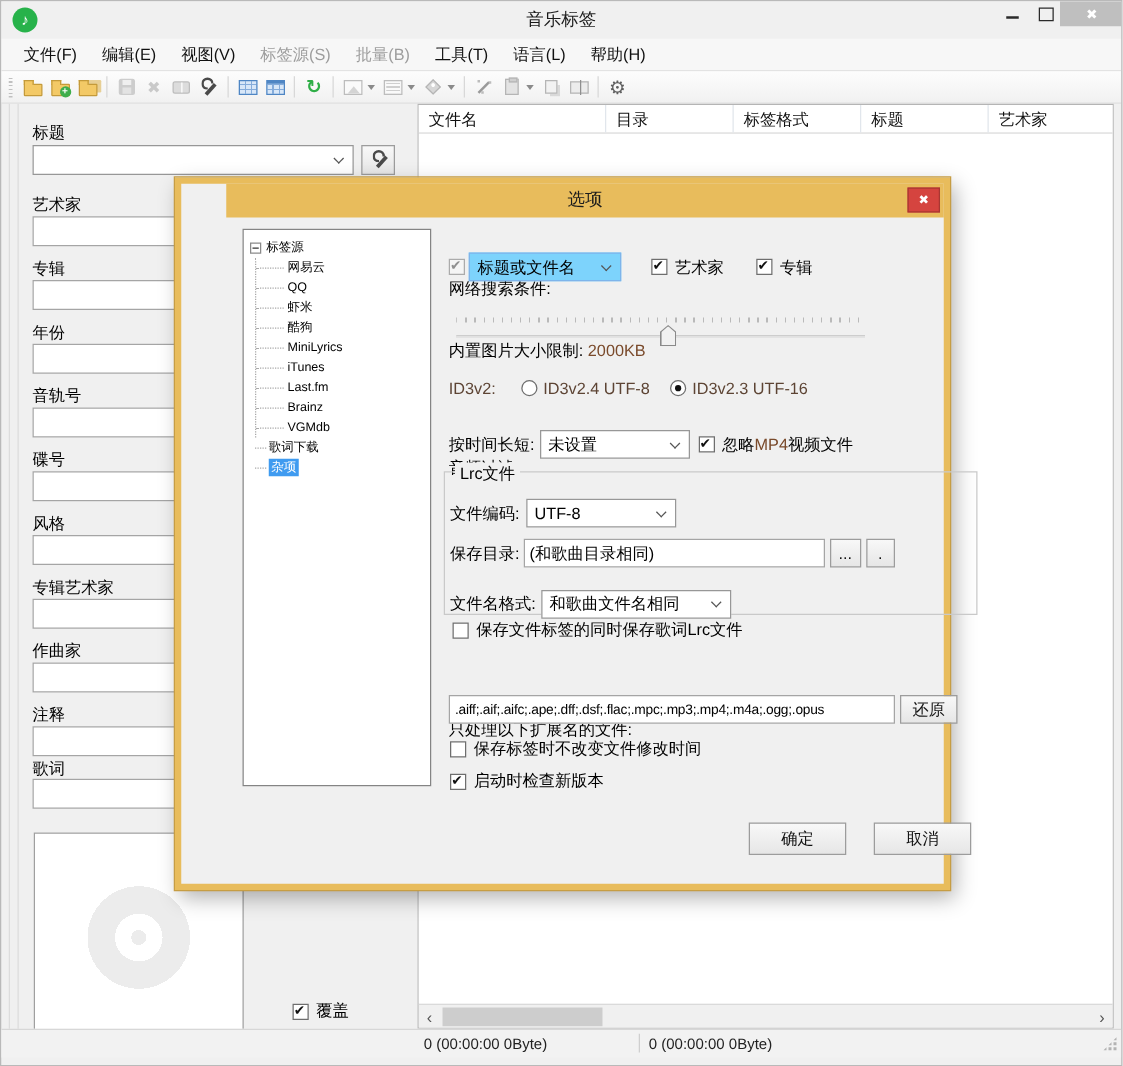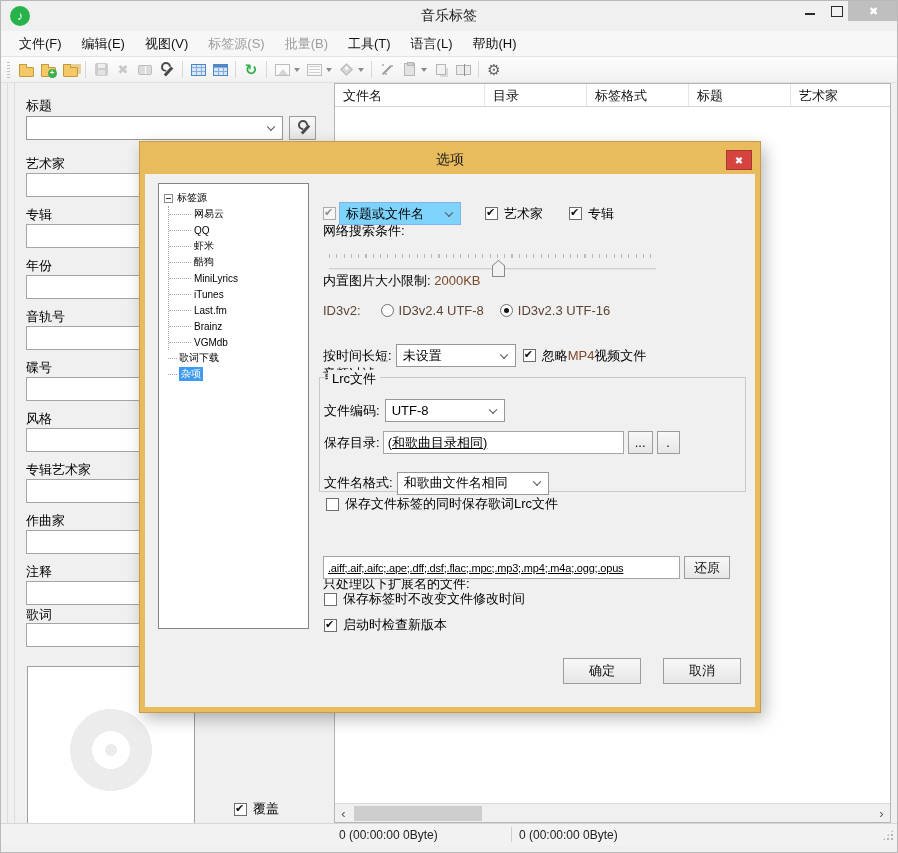--- a/index.html
+++ b/index.html
@@ -63,21 +63,21 @@
   .i-paste::before{content:"";position:absolute;top:-2px;left:2px;width:5px;height:2px;background:#cfcfcf;border:1px solid #b5b5b5;}
   .i-copy{width:10px;height:11px;background:#f2f2f2;border:1px solid #b5b5b5;box-shadow:3px 3px 0 -1px #d9d9d9;}
   .i-swap{width:15px;height:10px;border:1px solid #b5b5b5;background:#ececec;position:relative;}
   .i-swap::before{content:"";position:absolute;left:7px;top:-2px;bottom:-2px;width:1px;background:#8f8f8f;}
   .i-gear{color:#5f5f5f;font-size:15px;}
 
   
   .leftpanel{position:absolute;left:0;top:82px;width:333px;height:741px;}
   .lp-edge{position:absolute;left:6px;top:0;bottom:0;width:8px;border-left:1px solid #dcdcdc;border-right:1px solid #dcdcdc;}
   .flabel{position:absolute;left:25px;font-size:13px;color:#000;height:16px;}
-  .tb{background:#fff;border:1px solid #a5a5a5;font-size:12px;padding:0 4px;text-decoration:underline;}
+  .tb{background:#fff;border:1px solid #a5a5a5;font-size:12px;padding:0 4px;}
   .lp-input{position:absolute;left:25px;width:257px;height:24px;}
   .combo{background:#fff;border:1px solid #979797;position:relative;font-size:13px;display:flex;align-items:center;padding:0 20px 0 6px;}
   .combo .chev{position:absolute;right:8px;top:50%;width:6px;height:6px;border-right:1px solid #555;border-bottom:1px solid #555;
     transform:translateY(-70%) rotate(45deg);}
   .title-combo{position:absolute;left:25px;top:33px;width:257px;height:24px;}
   .wrench-btn{position:absolute;left:288px;top:33px;width:27px;height:24px;}
   .btn{display:flex;align-items:center;justify-content:center;background:linear-gradient(#f8f8f8,#e6e6e6);
     border:1px solid #9c9c9c;font-size:13px;color:#111;}
   .coverbox{position:absolute;left:26px;top:583px;width:168px;height:168px;background:#fff;border:1px solid #9f9f9f;
     display:flex;align-items:center;justify-content:center;}
@@ -107,21 +107,21 @@
   .statusbar{position:absolute;left:0;top:822px;width:100%;height:23px;background:#f2f2f2;border-top:1px solid #d7d7d7;font-size:12px;color:#222;}
   .st1{position:absolute;left:338px;top:4px;}
   .stdiv{position:absolute;left:510px;top:3px;width:1px;height:15px;background:#cfcfcf;}
   .st2{position:absolute;left:518px;top:4px;}
   .rgrip{position:absolute;right:3px;top:5px;width:12px;height:12px;
     background-image:radial-gradient(#b3b3b3 1.2px,transparent 1.4px);background-size:4px 4px;
     clip-path:polygon(100% 0,100% 100%,0 100%);}
 
   
   .dialog{position:absolute;left:139px;top:141px;width:620px;height:570px;border:5px solid #e8bc5c;outline:1px solid #c69d44;
-    background:#f0f0f0;box-shadow:4px 6px 16px rgba(0,0,0,.30);z-index:10;}
+    background:#f0f0f0;box-shadow:4px 6px 16px rgba(0,0,0,.30);z-index:10;padding-left:36px;}
   .dtitle{position:relative;height:27px;background:#e8bc5c;}
   .dtitletext{position:absolute;left:0;right:0;top:4px;text-align:center;font-size:14px;color:#1c1c1c;}
   .dclose{position:absolute;right:3px;top:3px;width:26px;height:20px;background:#d5443f;border:1px solid #a83732;
     color:#fff;font-size:10px;display:flex;align-items:center;justify-content:center;font-weight:bold;}
   .dbody{position:relative;width:100%;height:533px;}
 
   .treepanel{position:absolute;left:13px;top:9px;width:151px;height:446px;background:#fff;border:1px solid #848484;
     padding:6px 0 0 5px;font-size:10px;overflow:hidden;}
   .trow{height:16px;display:flex;align-items:center;white-space:nowrap;}
   .expand{width:9px;height:9px;border:1px solid #8a8a8a;background:#fff;position:relative;margin-right:4px;flex:0 0 auto;}

